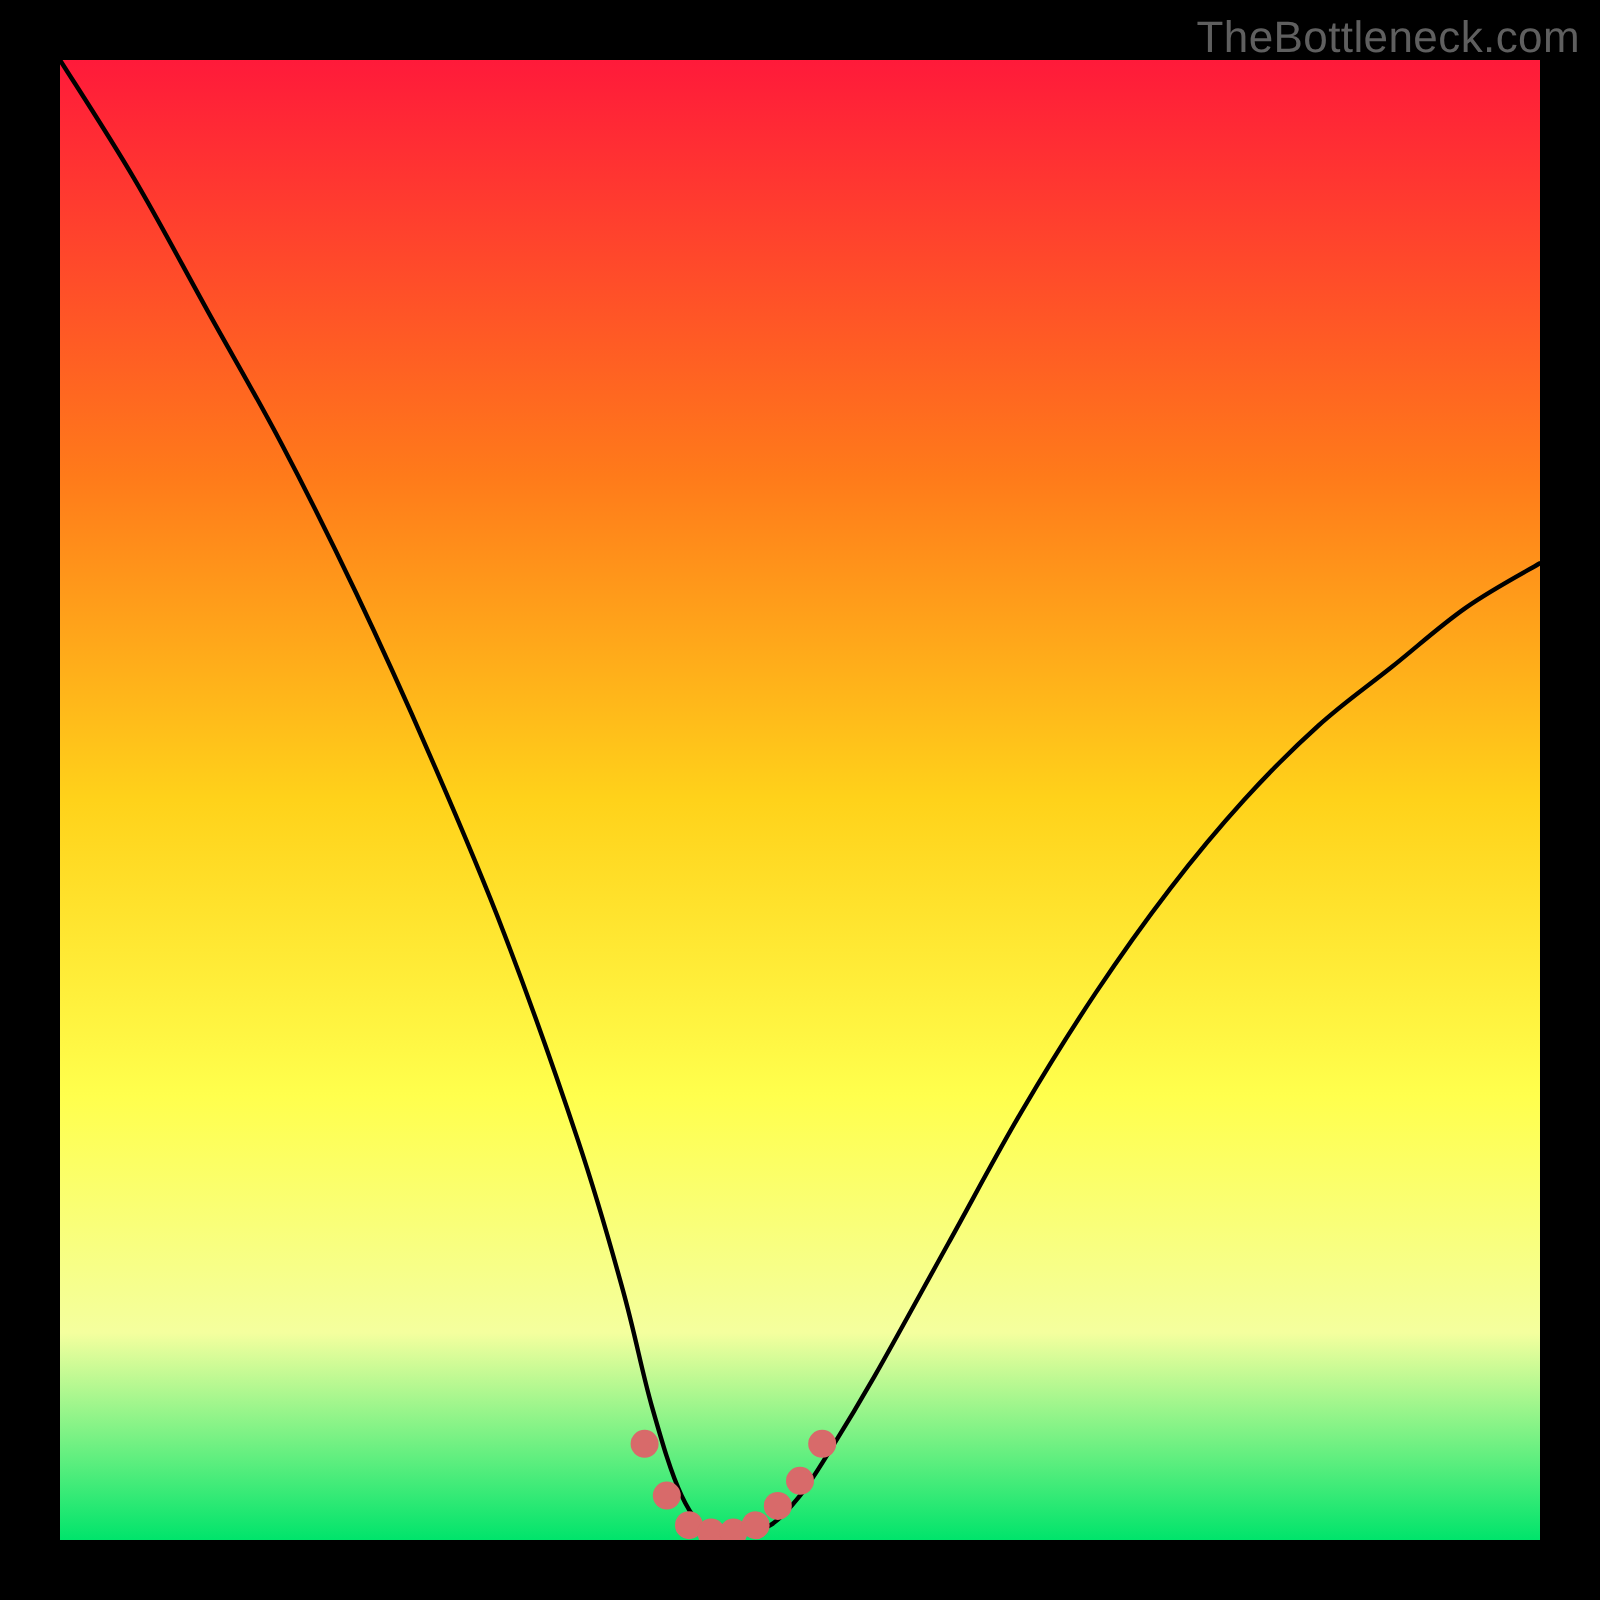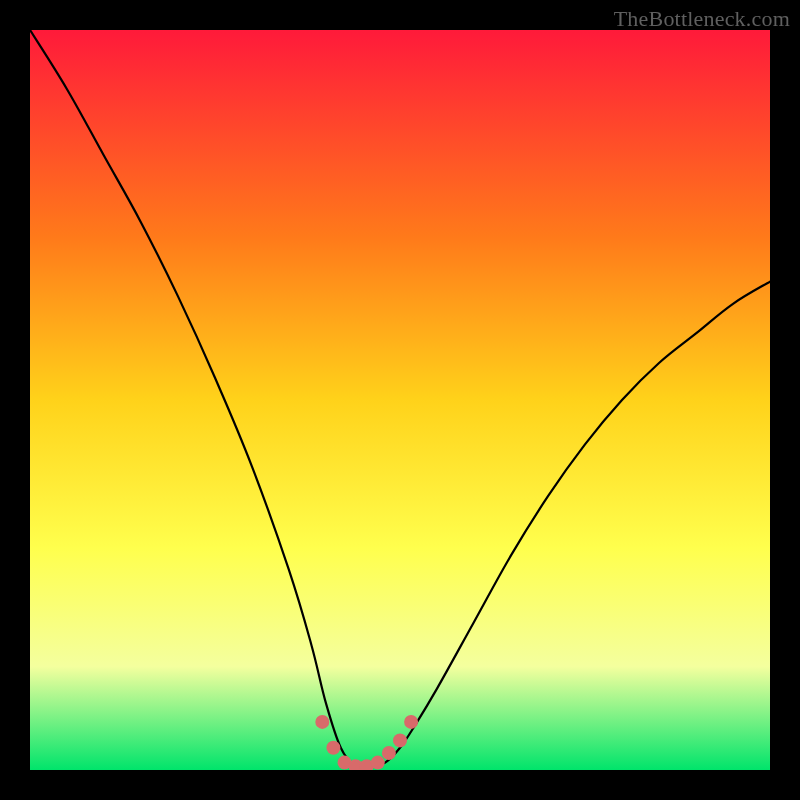--- a/index.html
+++ b/index.html
@@ -24,21 +24,21 @@
     width: 740px;
     height: 740px;
   }
   .watermark {
     position: absolute;
     top: 6px;
     right: 10px;
     color: #5f5f5f;
     font-size: 22px;
     letter-spacing: 0.2px;
-    font-family: Liberation Serif, serif;
+    font-family: Liberation Sans, sans-serif;
     margin-left: 27px;
   }
 </style>
 </head>
 <body>
 
 <div class="stage">
   <div class="watermark">TheBottleneck.com</div>
 
   <svg class="plot" viewBox="0 0 740 740" preserveAspectRatio="none">

